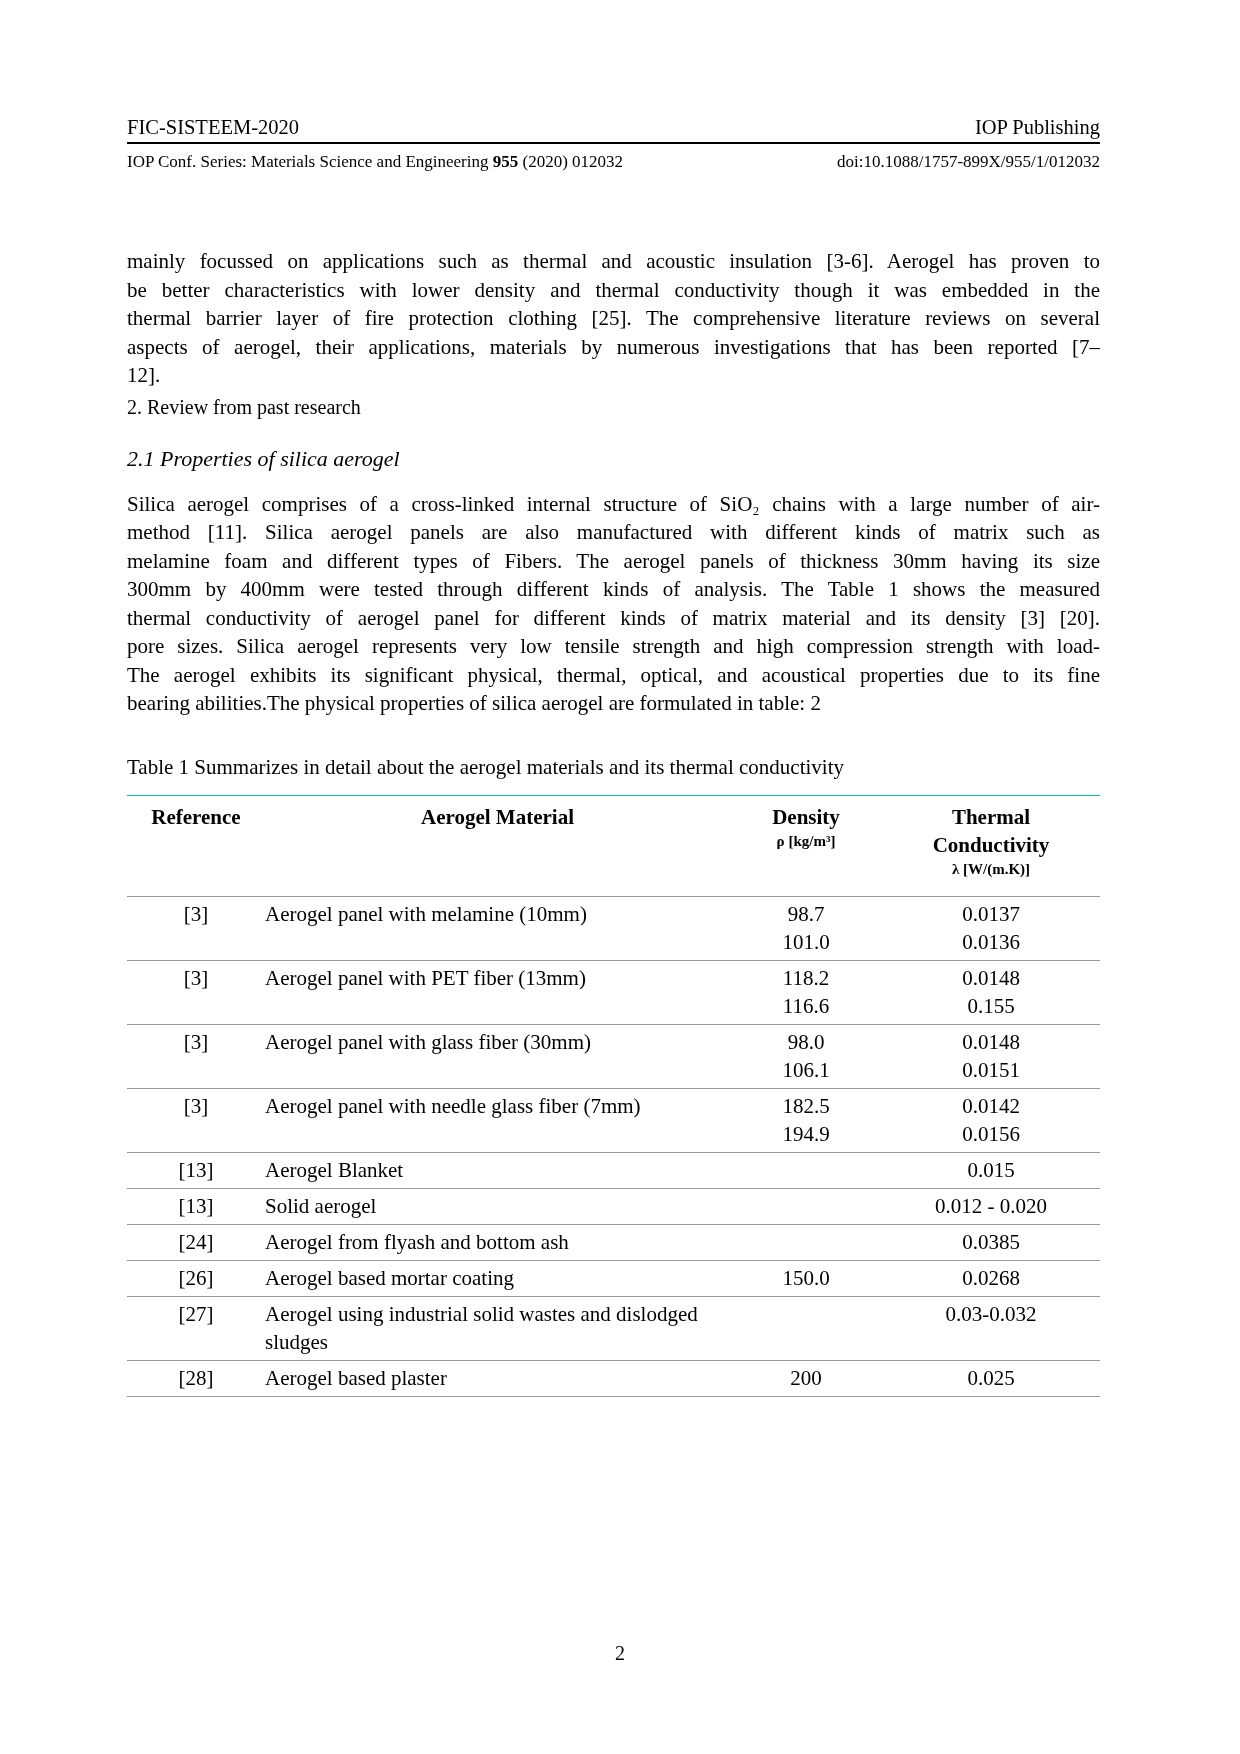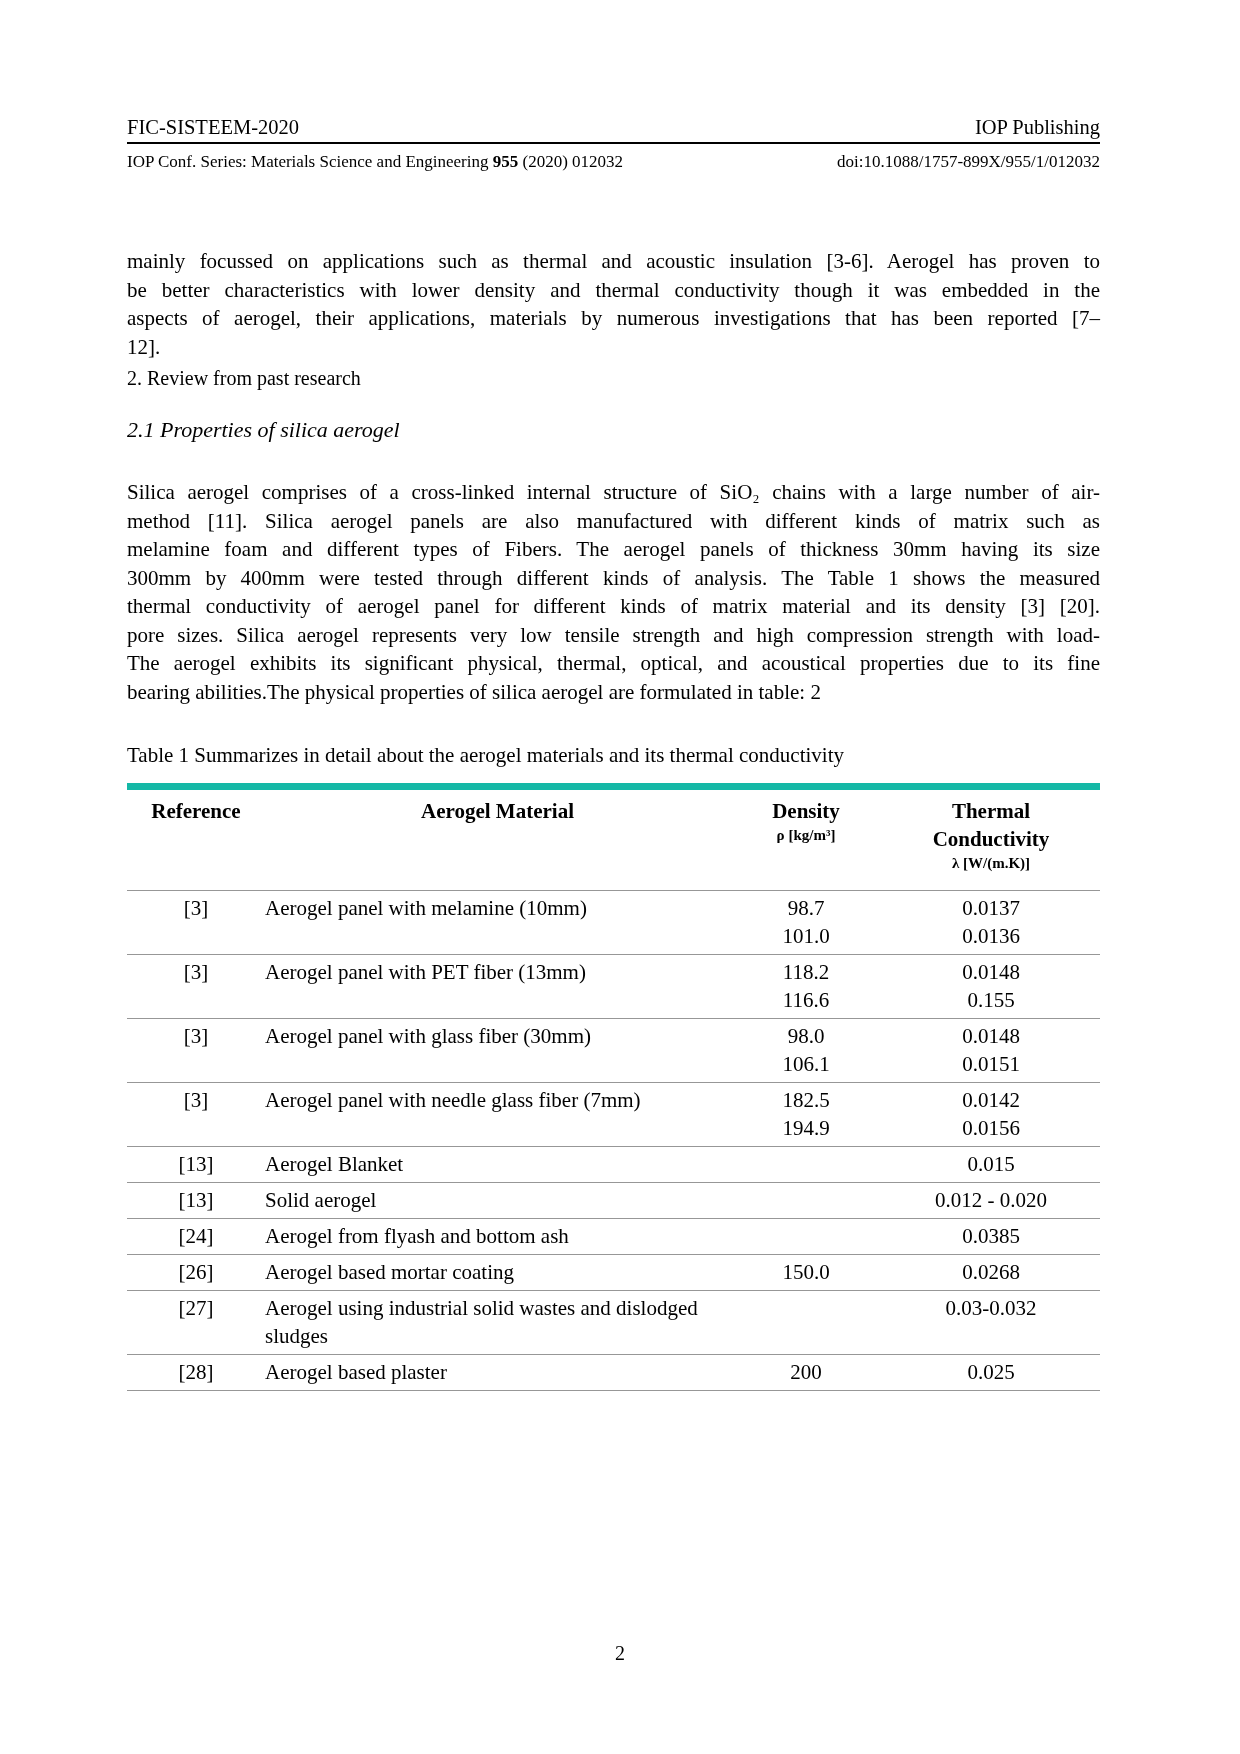--- a/index.html
+++ b/index.html
@@ -30,21 +30,21 @@
     margin-top: 7px;
     font-size: 17px;
     line-height: 22px;
   }
   .journal-left .vol { font-weight: bold; }
   .para {
     font-size: 21px;
     line-height: 28.5px;
   }
   .para1 { margin-top: 74px; }
-  .para2 { margin-top: 35px; }
+  .para2 { margin-top: 18px; }
   .jline { text-align: justify; text-align-last: justify; white-space: normal; }
   .jline.last { text-align-last: left; }
   .section-heading {
     margin-top: 4px;
     font-size: 20px;
     font-weight: normal;
     line-height: 26px;
   }
   .subsection-heading {
     margin-top: 26px;
@@ -56,21 +56,21 @@
     margin-top: 35px;
     font-size: 21px;
     line-height: 28px;
   }
   table.data-table {
     margin-top: 14px;
     width: 100%;
     border-collapse: collapse;
     font-size: 21px;
     line-height: 28px;
-    border-top: 7px solid #14b8a6;
+    border-top: 1px solid #14b8a6;
   }
   table.data-table tr { border-bottom: 1px solid #979797; }
   table.data-table th {
     font-weight: bold;
     vertical-align: top;
     padding: 7px 0 16px 0;
     text-align: center;
   }
   table.data-table th .two-line { white-space: pre-line; }
   table.data-table th .unit { font-size: 15px; line-height: 21px; }
@@ -109,20 +109,21 @@
   <div class="journal-row">
     <span class="journal-left">
       <span>IOP Conf. Series: Materials Science and Engineering</span><span> </span><span class="vol">955</span><span> </span><span>(2020) 012032</span>
     </span>
     <span>doi:10.1088/1757-899X/955/1/012032</span>
   </div>
 
   <div class="para para1">
       <div class="jline">mainly focussed on applications such as thermal and acoustic insulation [3-6]. Aerogel has proven to</div>
       <div class="jline">be better characteristics with lower density and thermal conductivity though it was embedded in the</div>
+      <div class="jline">thermal barrier layer of fire protection clothing [25]. The comprehensive literature reviews on several</div>
       <div class="jline">aspects of aerogel, their applications, materials by numerous investigations that has been reported [7–</div>
       <div class="jline last">12].</div>
     </div>
 
   <div class="section-heading">2. Review from past research</div>
 
   <div class="subsection-heading">2.1 Properties of silica aerogel</div>
 
   <div class="para para2">
       <div class="jline">Silica aerogel comprises of a cross-linked internal structure of SiO₂ chains with a large number of air-</div>

